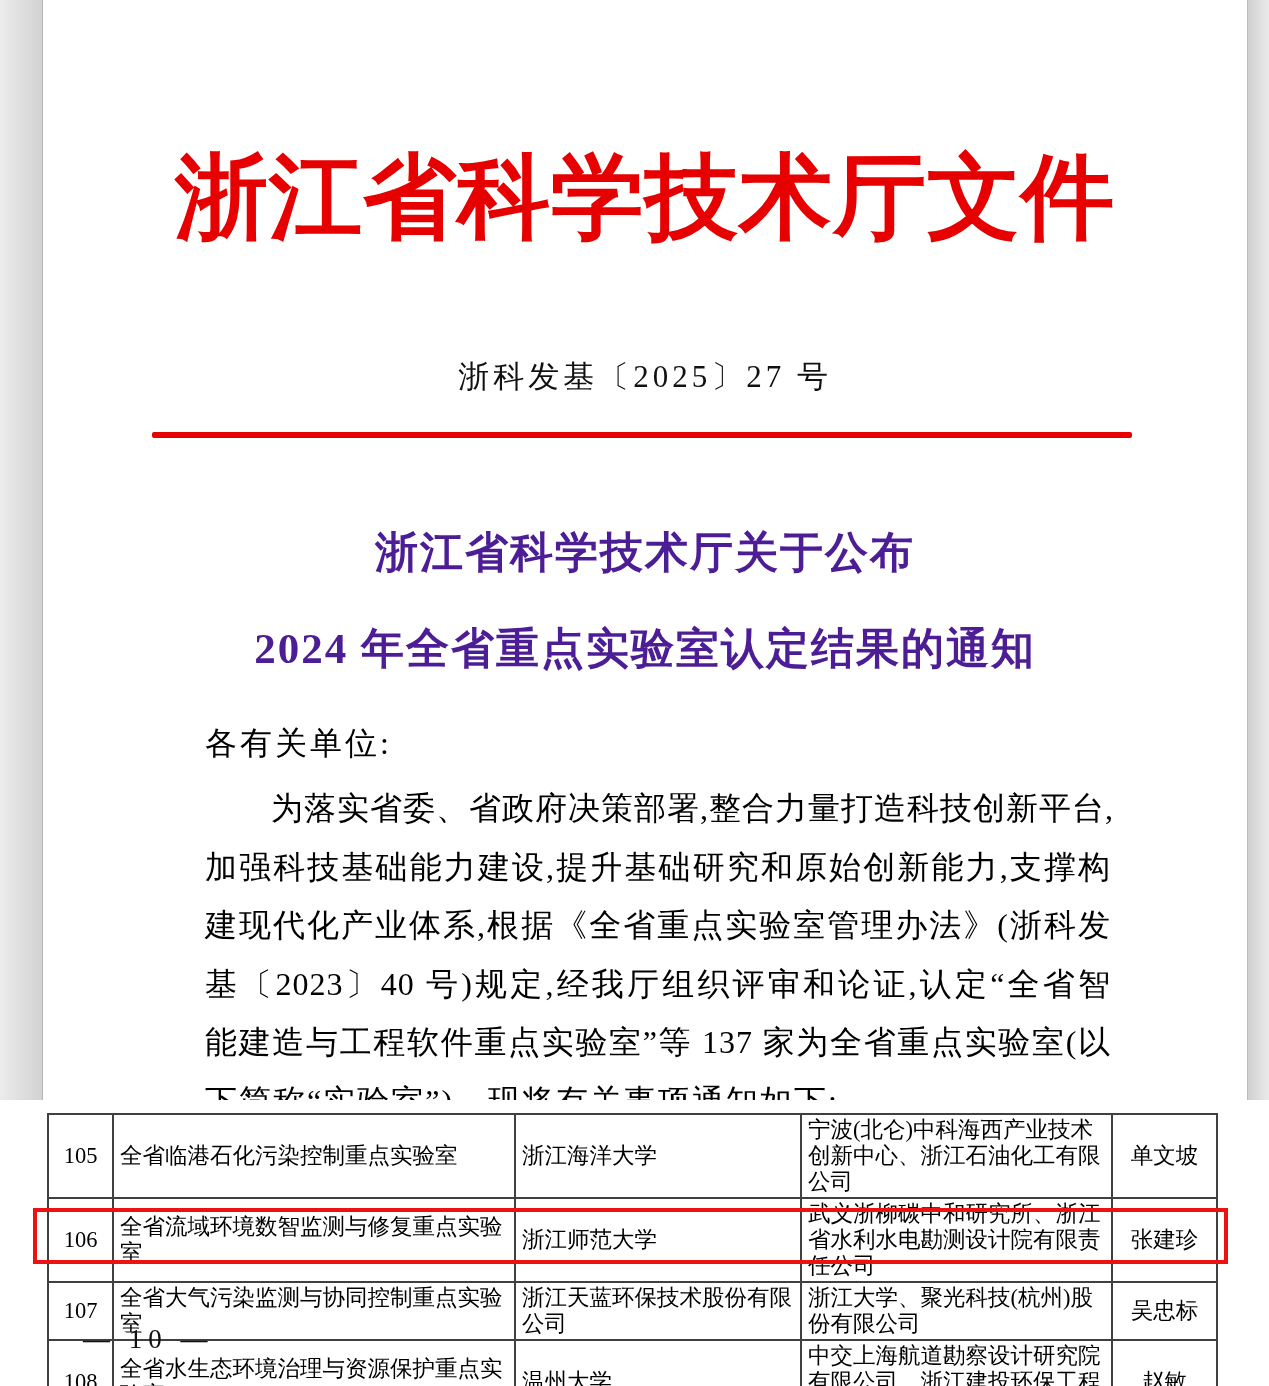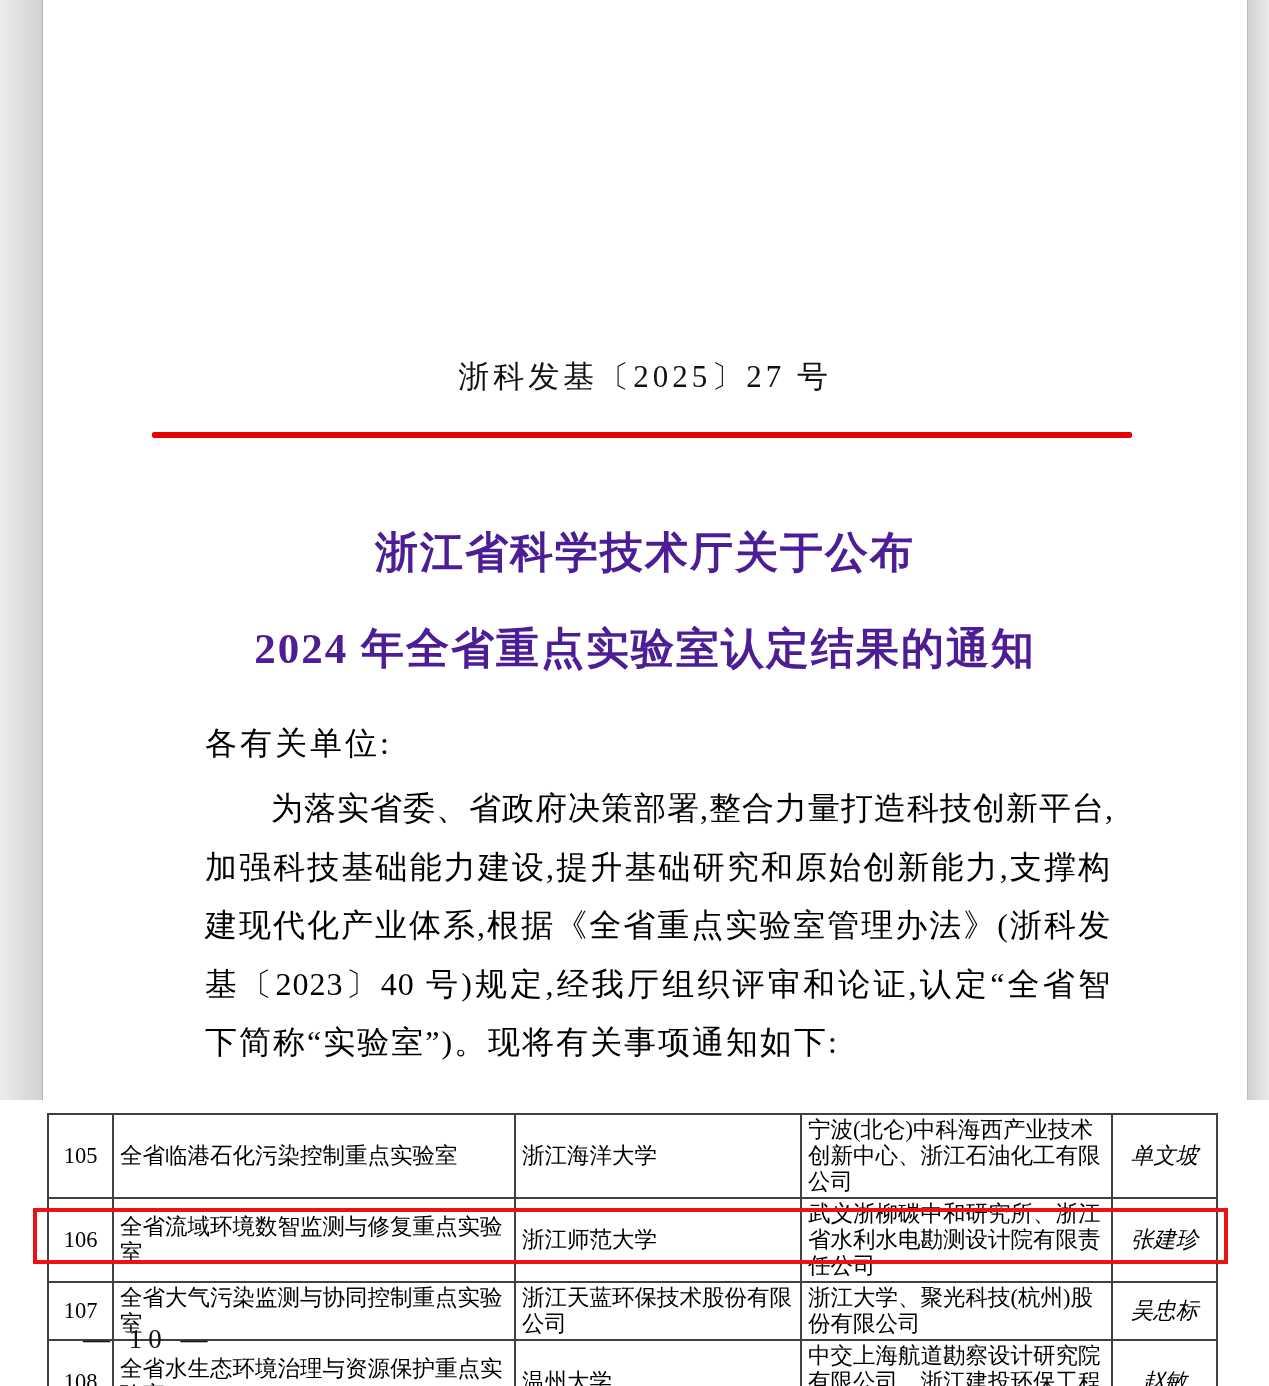--- a/index.html
+++ b/index.html
@@ -95,21 +95,21 @@
     vertical-align: middle;
     padding: 2px 6px;
     line-height: 26px;
     overflow: hidden;
   }
   table.results tr { height: 50px; }
   td.col-no { text-align: center; }
   td.col-lab { padding-left: 18px; border-radius: 30px; }
   td.col-host { padding-left: 12px; }
   td.col-partners { padding-left: 8px; }
-  td.col-director { text-align: center; font-style: italic; }
+  td.col-director { text-align: center; }
   
   .highlight-box {
     position: absolute; top: 1208px; left: 33px;
     width: 1187px; height: 48px;
     border: 4px solid #ee1111;
     background: transparent;
     pointer-events: none;
   }
   .page-number {
     position: absolute; top: 1324px; left: 83px;
@@ -118,35 +118,37 @@
   }
 </style>
 </head>
 <body>
 
 <div class="screen">
 
   <div class="strip left"></div>
   <div class="strip right"></div>
 
+  <div class="header-title">浙江省科学技术厅文件</div>
 
   <div class="doc-number">浙科发基〔2025〕27 号</div>
 
   <div class="red-rule"></div>
 
   <div class="notice-title l1">浙江省科学技术厅关于公布</div>
   <div class="notice-title l2">2024 年全省重点实验室认定结果的通知</div>
 
   <div class="salutation">各有关单位:</div>
 
   <div class="body-lines">
       <div class="body-line">为落实省委、省政府决策部署,整合力量打造科技创新平台,</div>
       <div class="body-line">加强科技基础能力建设,提升基础研究和原始创新能力,支撑构</div>
       <div class="body-line">建现代化产业体系,根据《全省重点实验室管理办法》(浙科发</div>
       <div class="body-line">基〔2023〕40 号)规定,经我厅组织评审和论证,认定“全省智</div>
+      <div class="body-line">能建造与工程软件重点实验室”等 137 家为全省重点实验室(以</div>
       <div class="body-line">下简称“实验室”)。现将有关事项通知如下:</div>
     </div>
 
   <div class="table-wrap">
     <table class="results">
       <colgroup>
         <col style="width:65px">
         <col style="width:402px">
         <col style="width:286px">
         <col style="width:311px">

